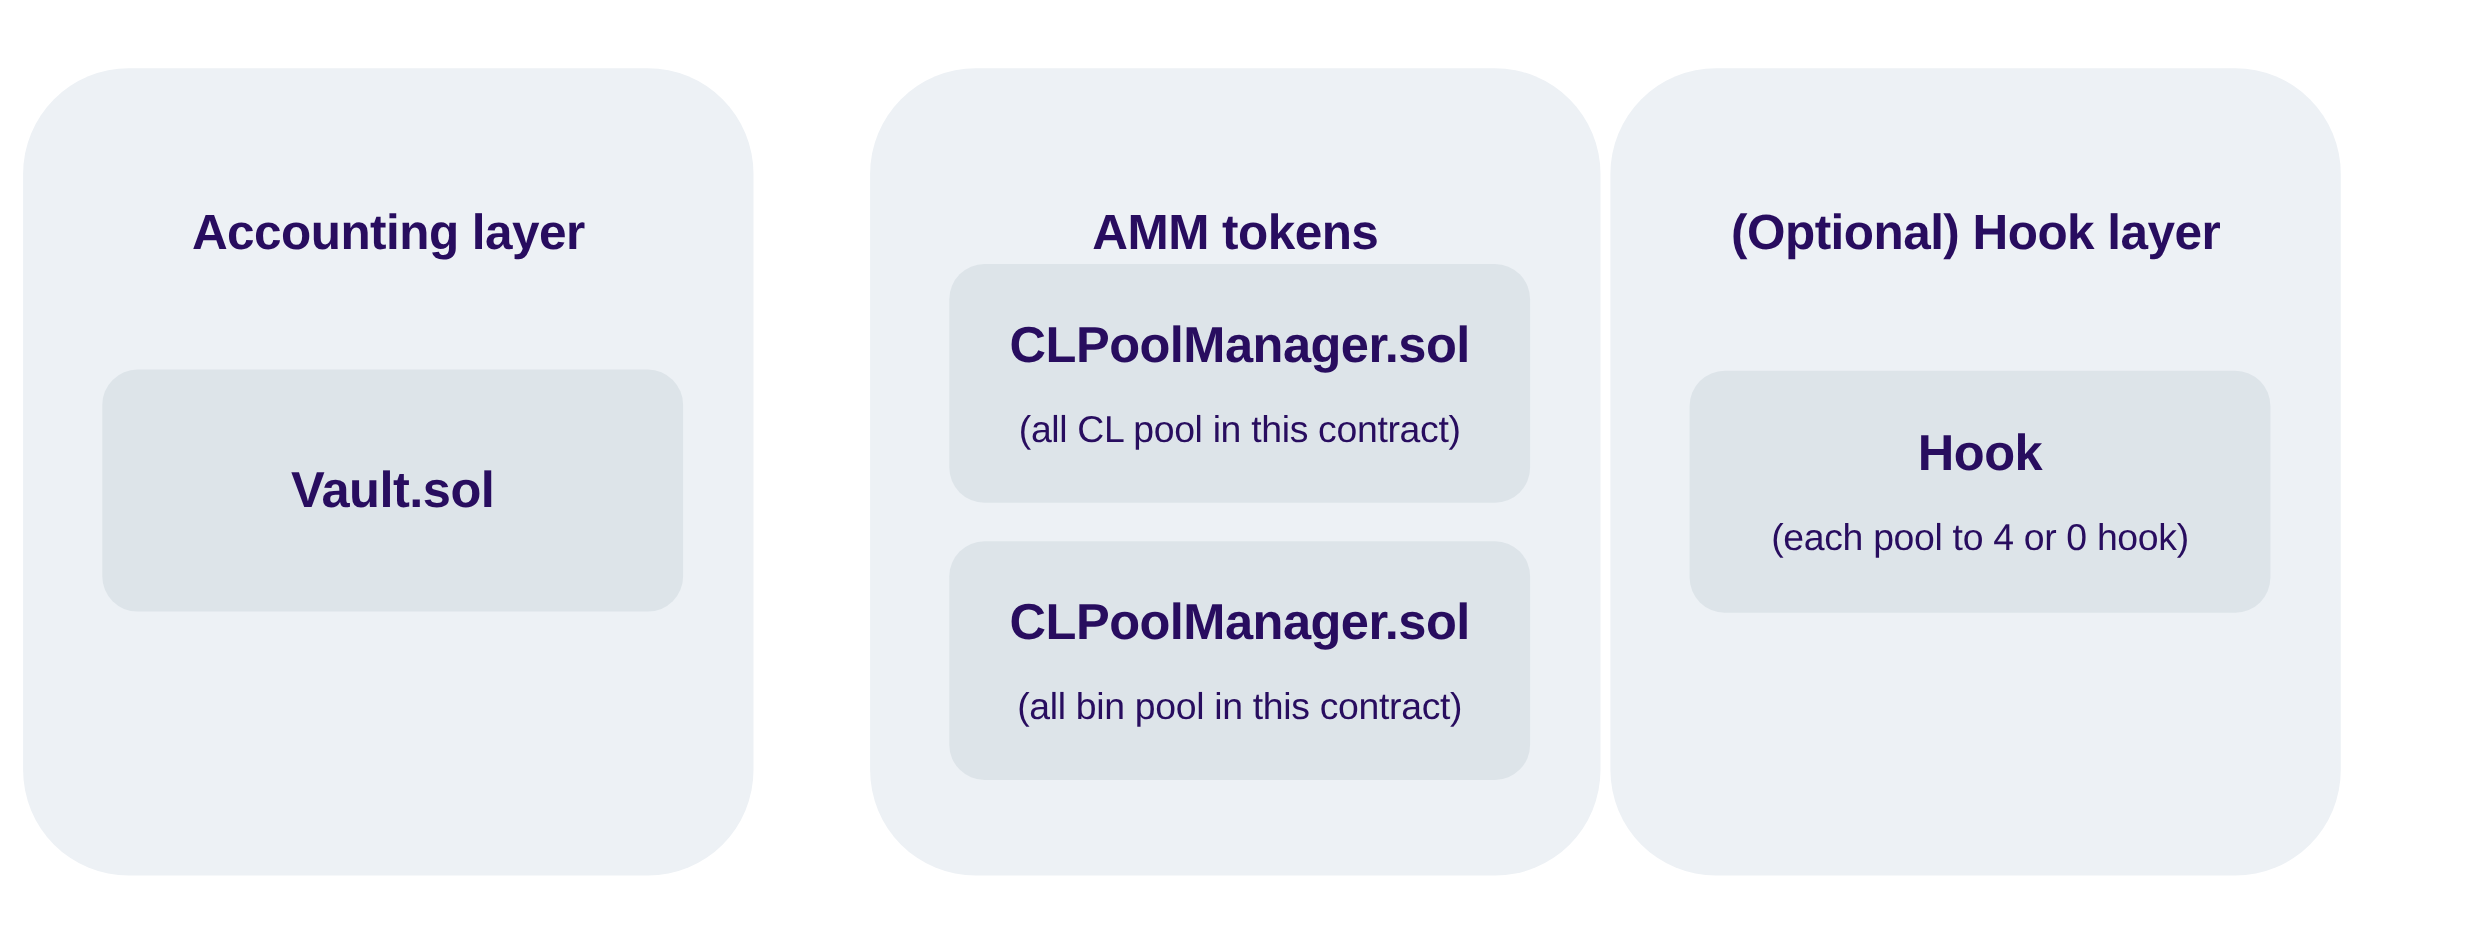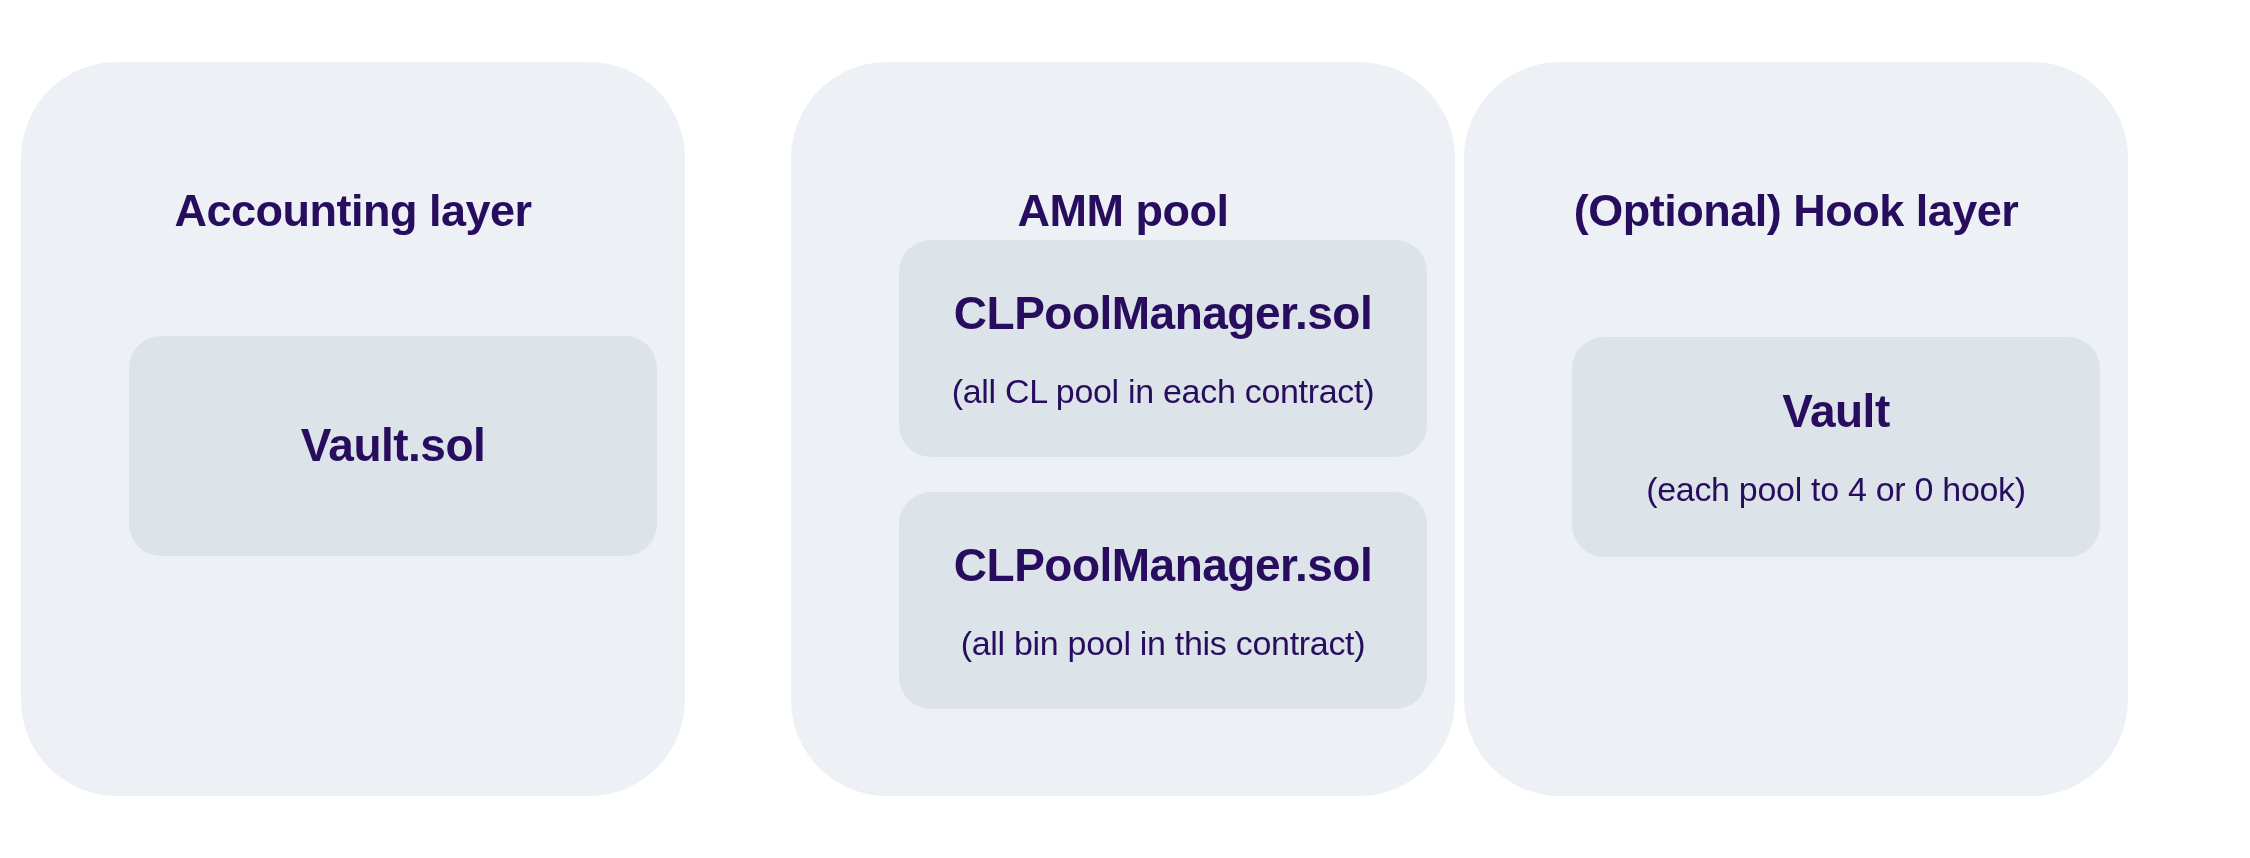--- a/index.html
+++ b/index.html
@@ -50,21 +50,20 @@
     width: 528px;
     background: var(--card-bg);
     border-radius: 32px;
     display: flex;
     flex-direction: column;
     align-items: center;
     justify-content: center;
     gap: 30px;
     text-align: center;
     padding: 10px 20px;
-    margin-left: 36px;
   }
   .card-vault { top: 274px; height: 220px; }
   .card-cl    { top: 178px; height: 217px; }
   .card-bin   { top: 430px; height: 217px; }
   .card-hook  { top: 275px; height: 220px; }
   .card-title {
     font-size: 46px;
     line-height: 1.2;
     font-weight: 700;
     letter-spacing: -0.5px;
@@ -86,32 +85,32 @@
 <div class="stage">
 
   <div class="panel panel-1">
     <div class="panel-title">Accounting layer</div>
     <div class="card card-vault">
       <div class="card-title">Vault.sol</div>
     </div>
   </div>
 
   <div class="panel panel-2">
-    <div class="panel-title">AMM pool</div>
+    <div class="panel-title">AMM tokens</div>
     <div class="card card-cl">
       <div class="card-title">CLPoolManager.sol</div>
-      <div class="card-subtitle">(all CL pool in each contract)</div>
+      <div class="card-subtitle">(all CL pool in this contract)</div>
     </div>
     <div class="card card-bin">
       <div class="card-title">CLPoolManager.sol</div>
       <div class="card-subtitle">(all bin pool in this contract)</div>
     </div>
   </div>
 
   <div class="panel panel-3">
     <div class="panel-title">(Optional) Hook layer</div>
     <div class="card card-hook">
-      <div class="card-title">Vault</div>
+      <div class="card-title">Hook</div>
       <div class="card-subtitle">(each pool to 4 or 0 hook)</div>
     </div>
   </div>
 
 </div>
 
 </body></html>

